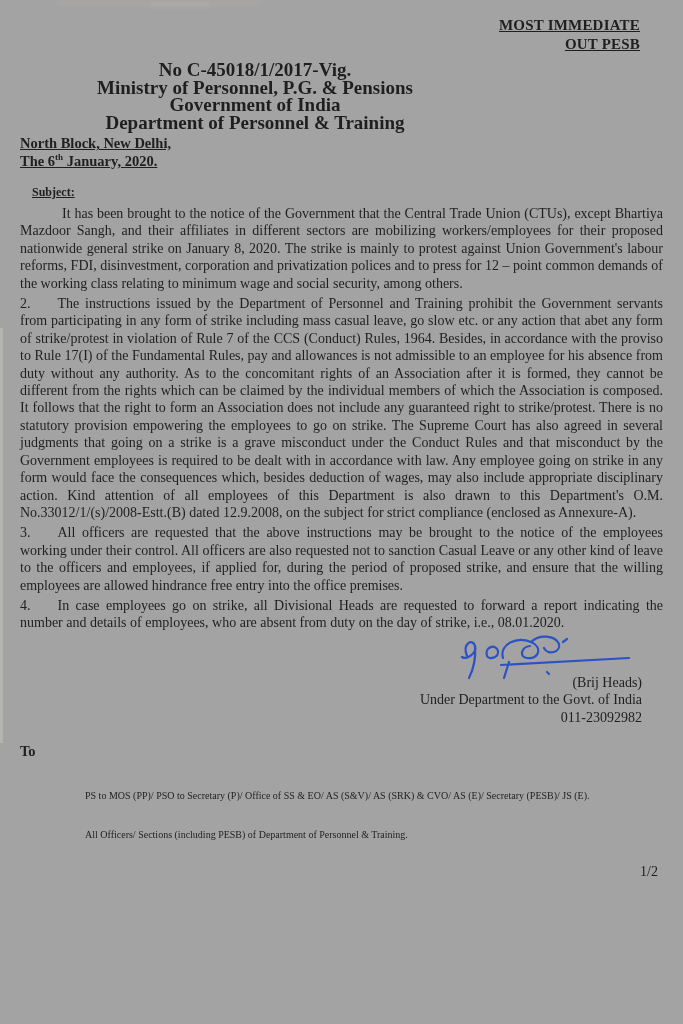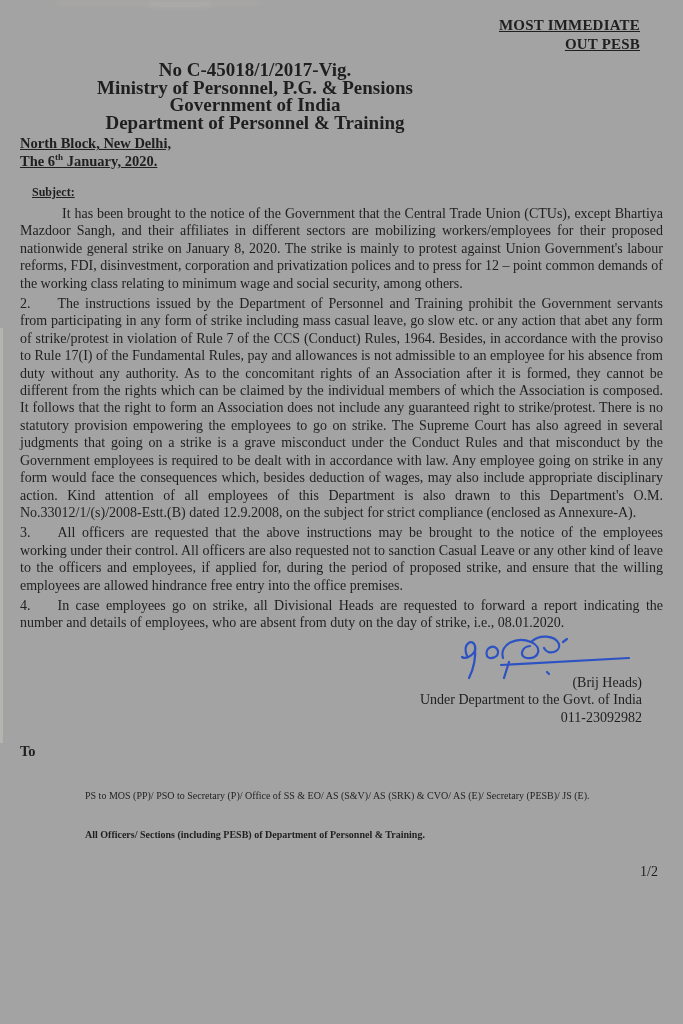--- a/index.html
+++ b/index.html
@@ -104,21 +104,21 @@
     font-weight: bold;
     font-size: 14.5px;
     margin-top: 17px;
   }
   .dist {
     margin: 24px 0 0 65px;
     font-size: 10px;
     line-height: 23px;
   }
   .dist p { margin: 0 0 0 0; text-align: justify; }
-  .dist p + p { margin-top: 16px; font-weight: bold; }
+  .dist p + p { margin-top: 16px; }
   .page-number {
     text-align: right;
     padding-right: 5px;
     font-size: 14px;
     margin-top: 18px;
   }
 </style>
 </head>
 <body>
 

